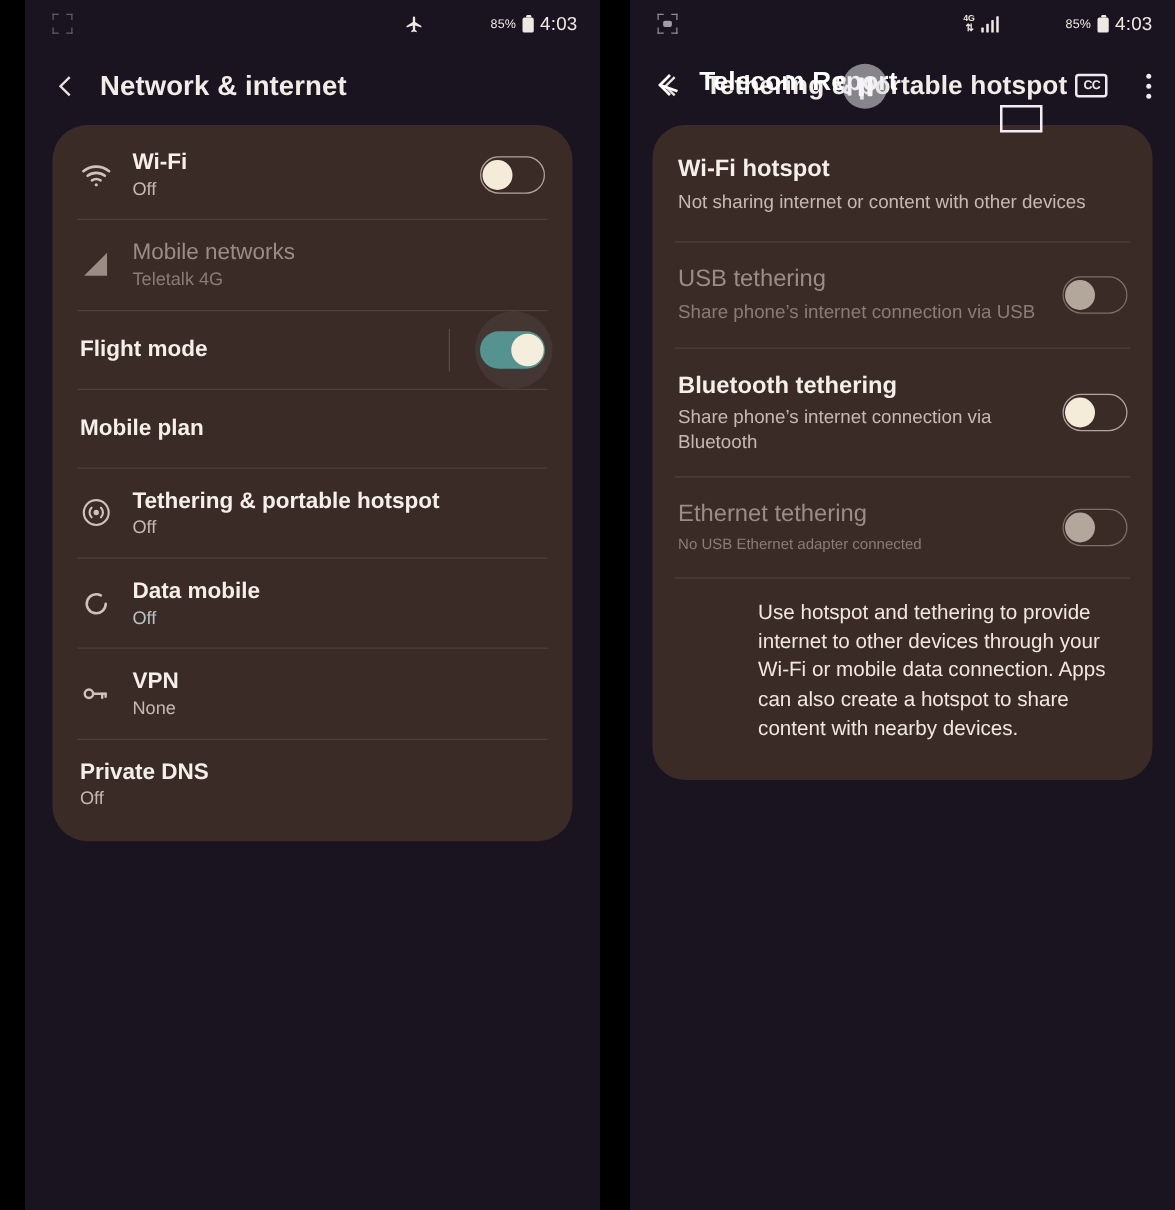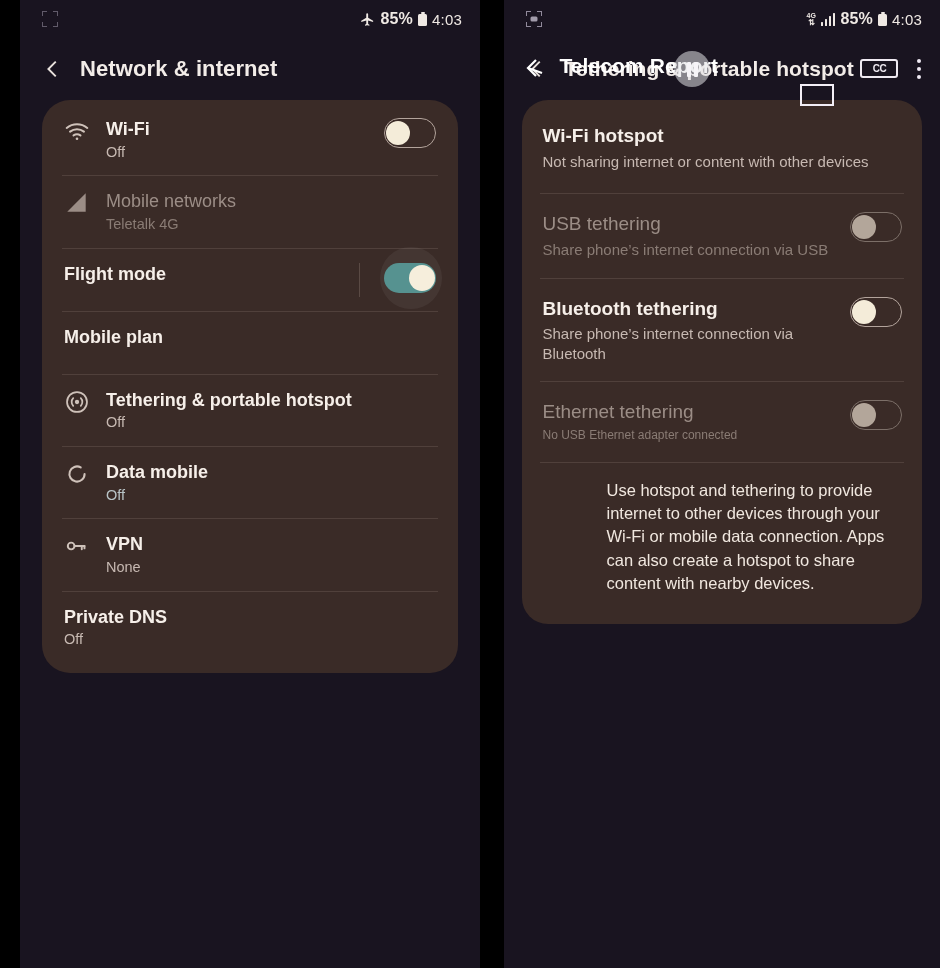--- a/index.html
+++ b/index.html
@@ -43,21 +43,21 @@
   .status-left  { display: flex; align-items: center; gap: 6px; }
   .status-right {
     margin-left: auto;
     display: flex;
     align-items: center;
     gap: 5px;
     font-size: 15px;
     font-weight: bold;
     letter-spacing: .2px;
   }
-  .status-pct  { font-size: 16px; font-weight: bold; }
+  .status-pct  { font-size: 10px; font-weight: normal; margin-left: 48px; }
   .status-time { font-size: 15px; font-weight: normal; }
 
   .ic-scan { width: 16px; height: 16px; position: relative; opacity: .45; }
   .ic-scan i {
     position: absolute; width: 5px; height: 5px;
     border: 1.6px solid #b9b2c4;
   }
   .ic-scan i:nth-child(1){ top:0; left:0;  border-right:none; border-bottom:none; }
   .ic-scan i:nth-child(2){ top:0; right:0; border-left:none;  border-bottom:none; }
   .ic-scan i:nth-child(3){ bottom:0; left:0;  border-right:none; border-top:none; }
@@ -138,21 +138,21 @@
     width: 36px; height: 36px;
     border-radius: 50%;
     background: rgba(225,225,230,.55);
     display: flex; align-items: center; justify-content: center;
     gap: 3px;
   }
   .ov-pause b { display:block; width: 4px; height: 15px; background:#f6f4f8; border-radius:1px; }
   .ov-cc {
     position: absolute;
     left: 356px; top: 21px;
-    width: 38px; height: 19px;
+    width: 26px; height: 19px;
     border: 2px solid #efeaf2;
     border-radius: 3px;
     display: flex; align-items: center; justify-content: center;
     font-size: 10px; font-weight: bold; color: #efeaf2;
     letter-spacing: -.5px;
   }
   .ov-kebab {
     position: absolute;
     right: 18px; top: 18px;
     width: 6px; height: 26px;
@@ -171,21 +171,21 @@
     background: #3a2b27;
     border-radius: 28px;
     margin: 0 22px;
     padding: 4px 0 10px 0;
     overflow: hidden;
   }
   .panel-right .card { margin: 0 18px; border-radius: 26px; padding-bottom: 6px; }
 
   .row {
     display: flex;
-    align-items: flex-start;
+    align-items: center;
     padding: 14px 22px 14px 22px;
     min-height: 62px;
     position: relative;
   }
   .row-icon {
     width: 42px; flex: none;
     display: flex; align-items: center; justify-content: flex-start;
     color: #cfc2ba;
   }
   .row-icon svg { width: 26px; height: 26px; }

